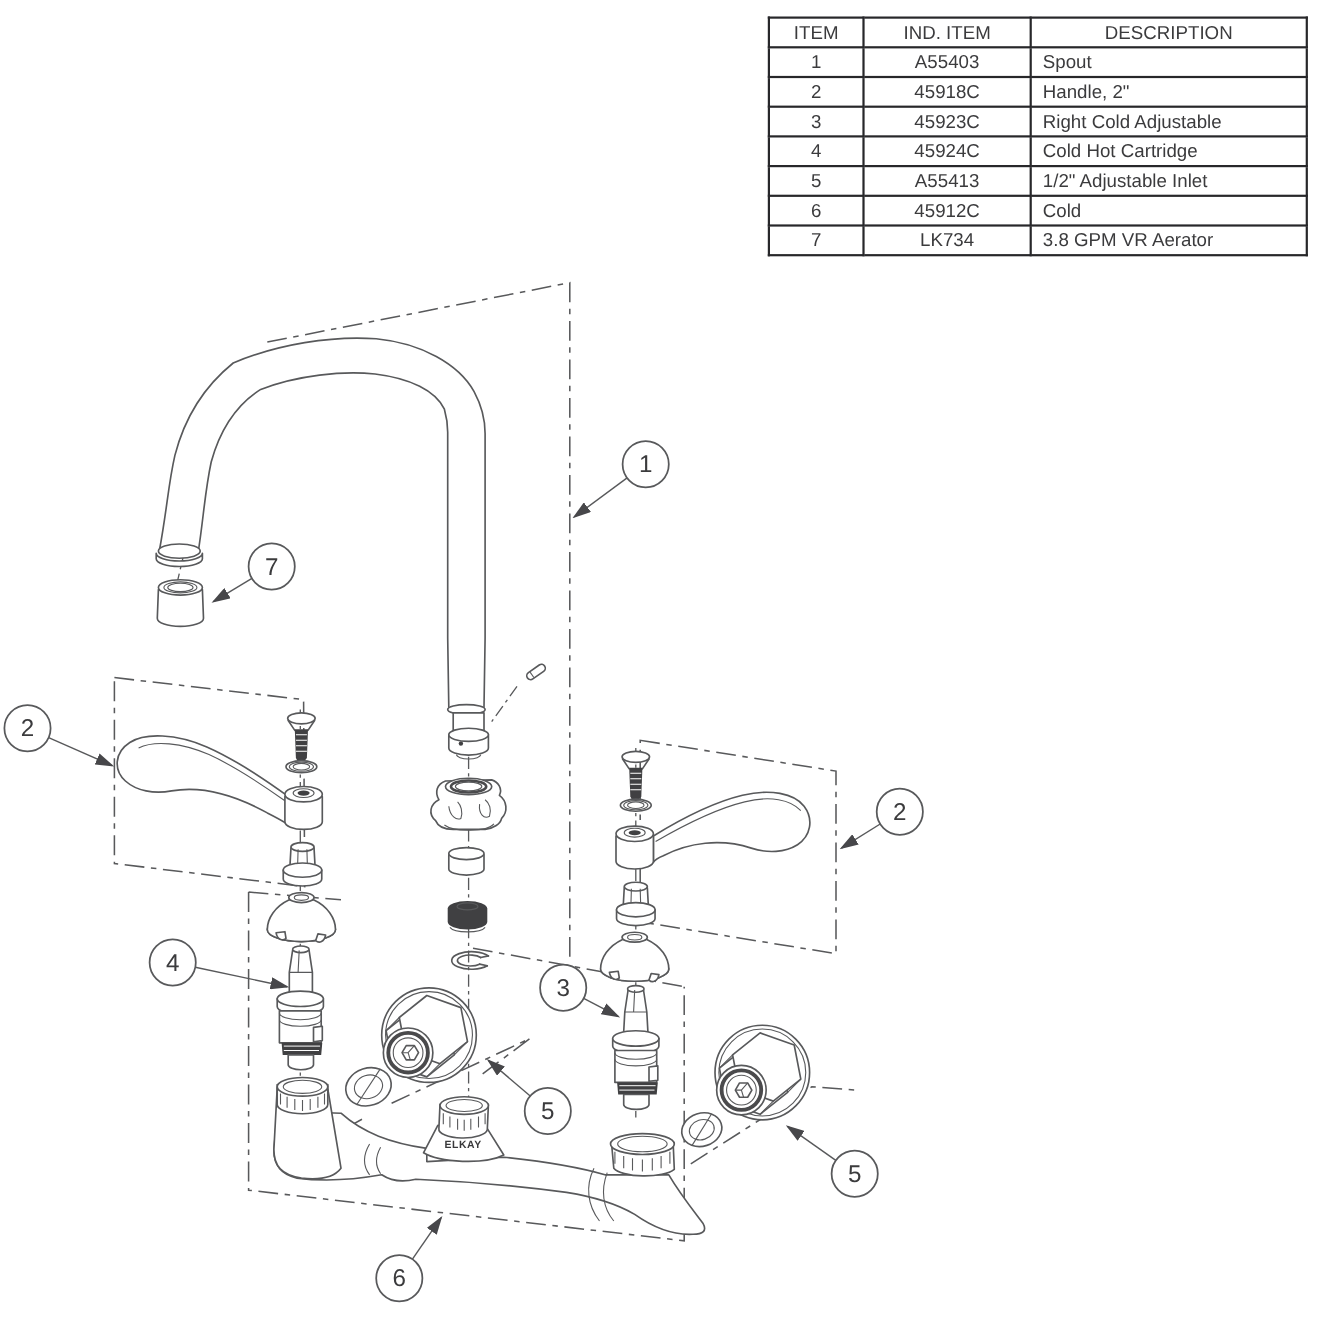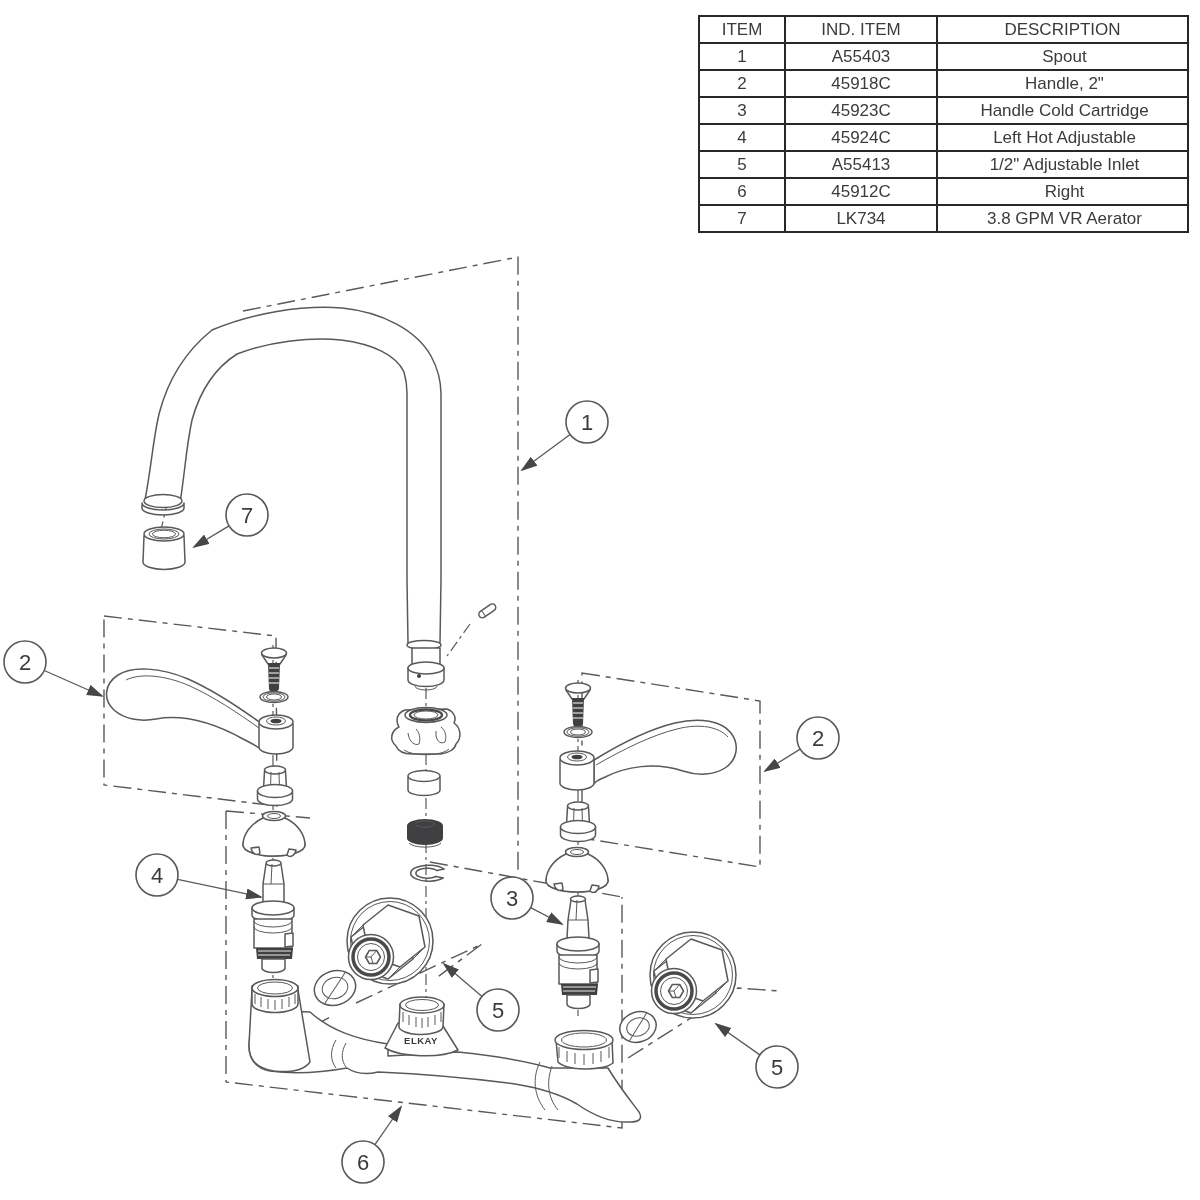--- a/index.html
+++ b/index.html
@@ -14,21 +14,21 @@
     font-size:17px;color:#3b3b3d;background:#fff;
   }
   table.parts th, table.parts td{
     border:2px solid #27272a;height:25px;padding:0 6px;
     font-weight:normal;white-space:nowrap;overflow:hidden;
   }
   table.parts col.c-item{width:86px;}
   table.parts col.c-part{width:152px;}
   table.parts col.c-desc{width:251px;}
   .ta-c{text-align:center;}
-  .ta-l{text-align:center;padding-left:10px !important;}
+  .ta-l{text-align:left;padding-left:10px !important;}
   .ln{stroke:#58595b;stroke-width:1.5;fill:none;stroke-linecap:round;stroke-linejoin:round;}
   .lnw{stroke:#58595b;stroke-width:1.5;fill:#ffffff;stroke-linecap:round;stroke-linejoin:round;}
   .thin{stroke:#58595b;stroke-width:1;fill:none;}
   .dk{fill:#404042;stroke:none;}
   .cl{stroke:#58595b;stroke-width:1.2;fill:none;stroke-dasharray:11 4 3 4;}
   .panel{stroke:#58595b;stroke-width:1.4;fill:none;stroke-dasharray:18 6 5 6;stroke-linecap:butt;}
   .balloon{fill:#ffffff;stroke:#58595b;stroke-width:1.6;}
   .balloon-txt{font-family:"Liberation Sans",sans-serif;font-size:22px;fill:#3b3b3d;text-anchor:middle;}
   .leader{stroke:#58595b;stroke-width:1.3;fill:none;}
   .brand{font-family:"Liberation Sans",sans-serif;font-size:9.5px;font-weight:bold;fill:#39393b;text-anchor:middle;letter-spacing:.5px;}
@@ -58,36 +58,36 @@
         <td class="ta-l">Spout</td>
       </tr>
       <tr>
         <td class="ta-c">2</td>
         <td class="ta-c">45918C</td>
         <td class="ta-l">Handle, 2"</td>
       </tr>
       <tr>
         <td class="ta-c">3</td>
         <td class="ta-c">45923C</td>
-        <td class="ta-l">Handle Cold Cartridge</td>
+        <td class="ta-l">Right Cold Adjustable</td>
       </tr>
       <tr>
         <td class="ta-c">4</td>
         <td class="ta-c">45924C</td>
-        <td class="ta-l">Left Hot Adjustable</td>
+        <td class="ta-l">Cold Hot Cartridge</td>
       </tr>
       <tr>
         <td class="ta-c">5</td>
         <td class="ta-c">A55413</td>
         <td class="ta-l">1/2" Adjustable Inlet</td>
       </tr>
       <tr>
         <td class="ta-c">6</td>
         <td class="ta-c">45912C</td>
-        <td class="ta-l">Right</td>
+        <td class="ta-l">Cold</td>
       </tr>
       <tr>
         <td class="ta-c">7</td>
         <td class="ta-c">LK734</td>
         <td class="ta-l">3.8 GPM VR Aerator</td>
       </tr>
     </tbody>
   </table>
 
   <svg width="1200" height="1200" viewBox="0 0 1200 1200">

